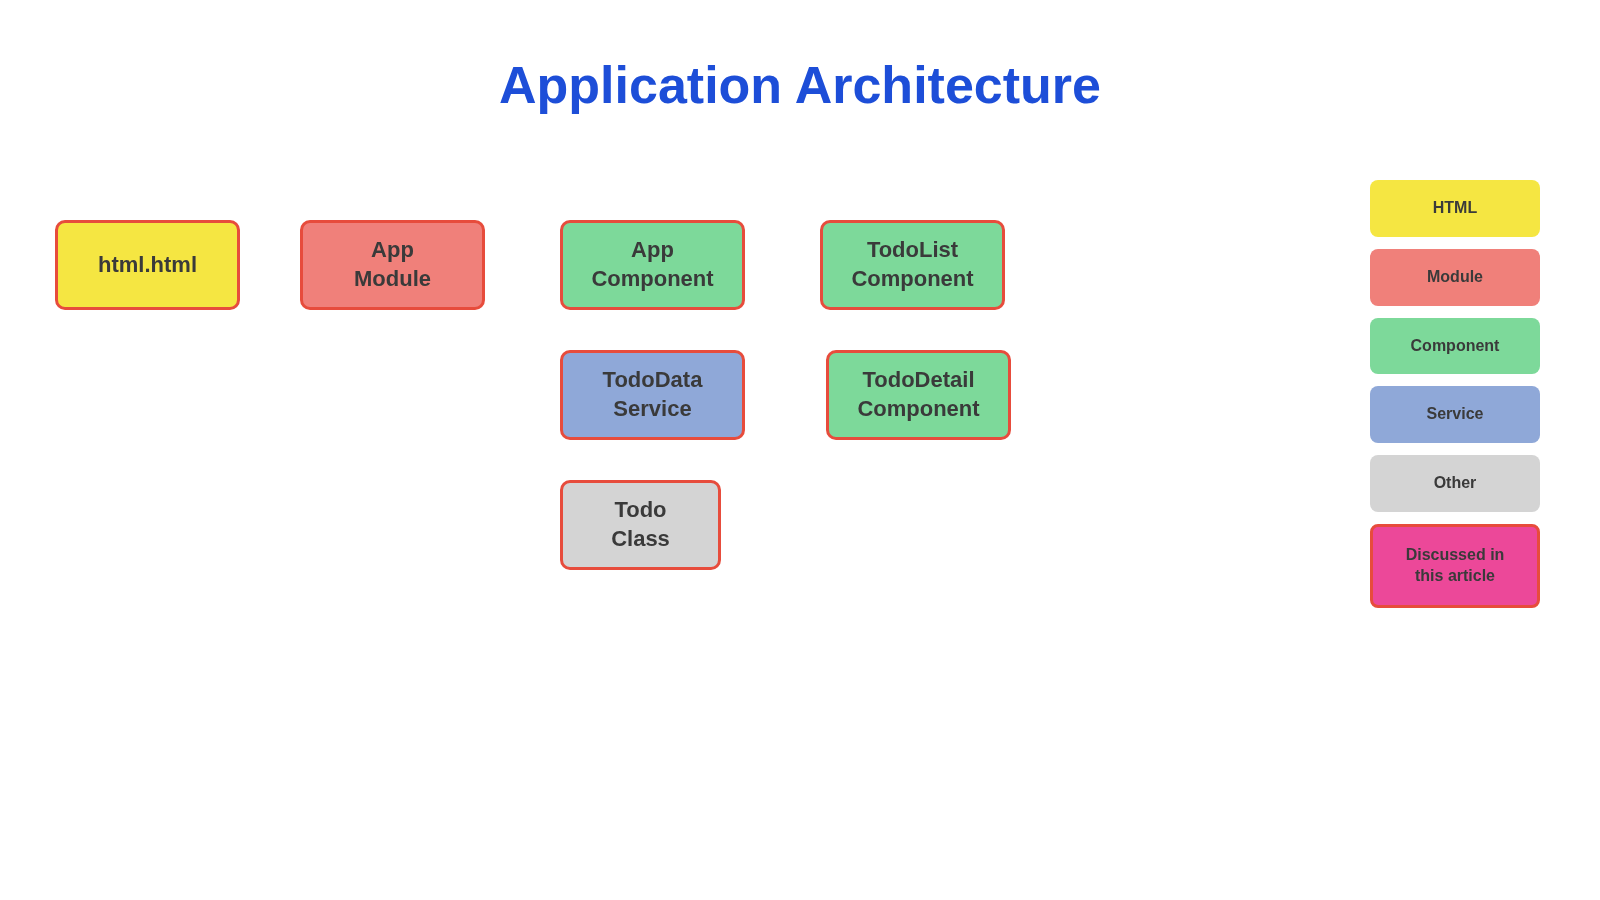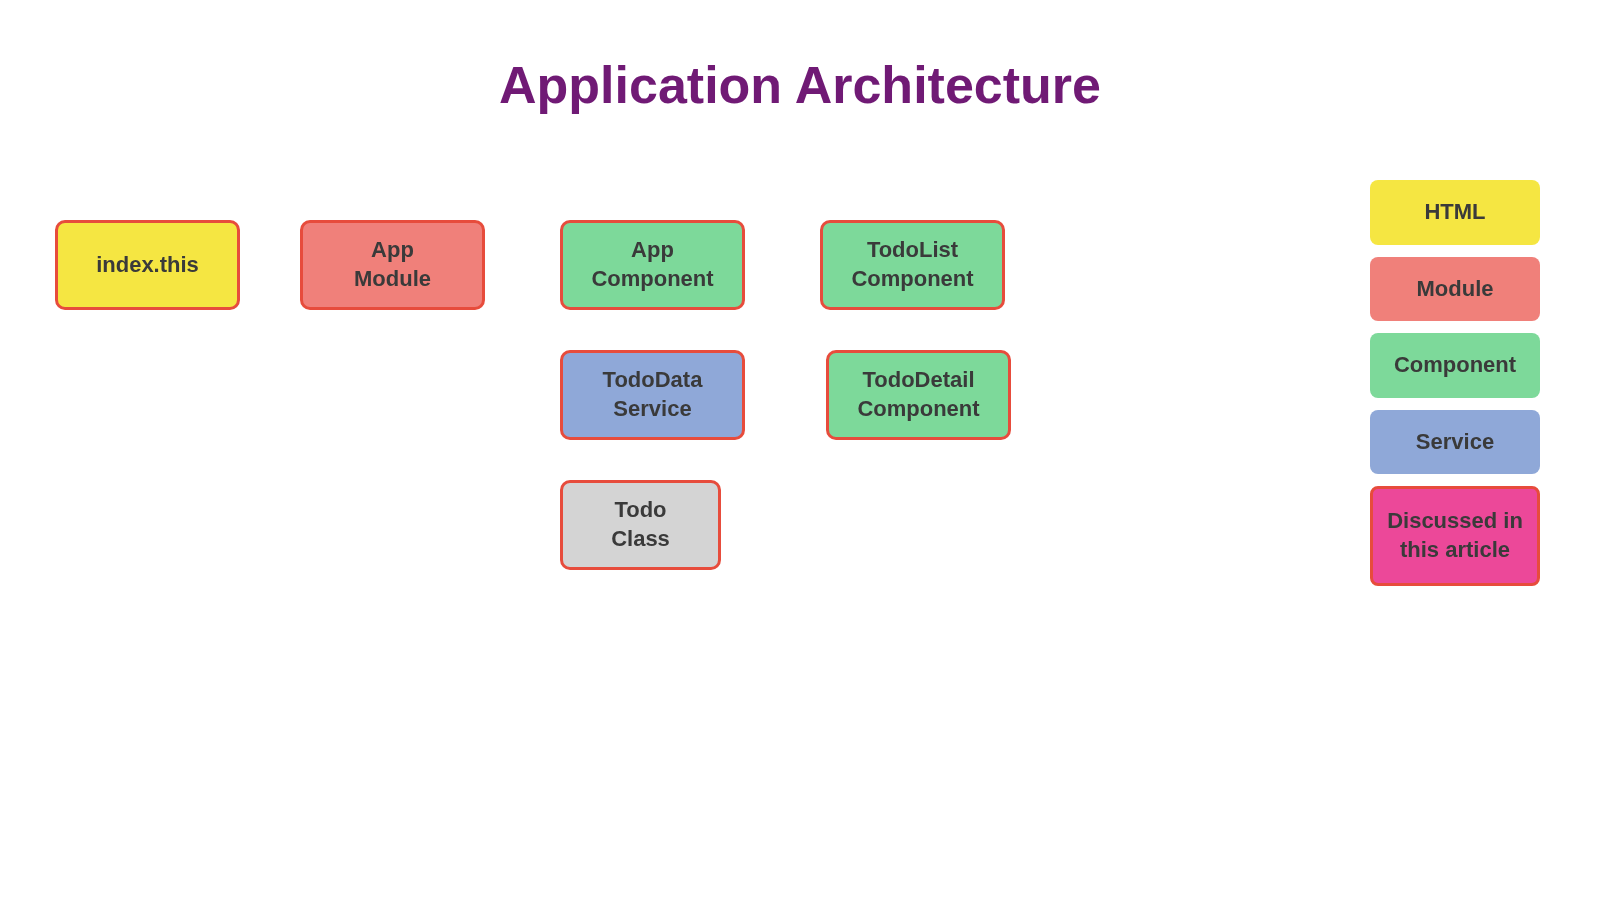--- a/index.html
+++ b/index.html
@@ -9,21 +9,21 @@
       width: 1600px;
       height: 900px;
       overflow: hidden;
       position: relative;
     }
 
     .page-title {
       text-align: center;
       font-size: 52px;
       font-weight: 900;
-      color: #701a75;
+      color: #1d4ed8;
       padding-top: 55px;
       padding-bottom: 20px;
     }
 
     .diagram-area {
       position: absolute;
       top: 160px;
       left: 0;
       right: 0;
       bottom: 0;
@@ -58,46 +58,47 @@
       top: 20px;
       display: flex;
       flex-direction: column;
       gap: 12px;
       width: 170px;
     }
 
     .legend-item {
       border-radius: 8px;
       padding: 18px 14px;
-      font-size: 22px;
+      font-size: 16px;
       font-weight: 700;
       color: #3a3a3a;
       text-align: center;
       line-height: 1.3;
     }
 
     .legend-item.discussed {
       border: 3px solid #e74c3c;
       background: #ec4899;
     }
   </style>
 </head>
 <body>
 
 <h1 class="page-title">Application Architecture</h1>
 
 <div class="diagram-area">
 
-<div class="node node-yellow" style="top: 60px; left: 55px; width: 185px; height: 90px;">index.this</div>
+<div class="node node-yellow" style="top: 60px; left: 55px; width: 185px; height: 90px;">html.html</div>
     <div class="node node-pink" style="top: 60px; left: 300px; width: 185px; height: 90px;">App<br>Module</div>
     <div class="node node-green" style="top: 60px; left: 560px; width: 185px; height: 90px;">App<br>Component</div>
     <div class="node node-green" style="top: 60px; left: 820px; width: 185px; height: 90px;">TodoList<br>Component</div>
     <div class="node node-blue" style="top: 190px; left: 560px; width: 185px; height: 90px;">TodoData<br>Service</div>
     <div class="node node-green" style="top: 190px; left: 820px; width: 185px; height: 90px; margin-left: 6px;">TodoDetail<br>Component</div>
     <div class="node node-gray" style="top: 320px; left: 560px; width: 161px; height: 90px;">Todo<br>Class</div>
     <div class="legend">
       <div class="legend-item node-yellow">HTML</div>
       <div class="legend-item node-pink">Module</div>
       <div class="legend-item node-green">Component</div>
       <div class="legend-item node-blue">Service</div>
+      <div class="legend-item node-gray">Other</div>
       <div class="legend-item node-white discussed">Discussed in<br>this article</div>
     </div>
   </div>
 
 </body></html>

